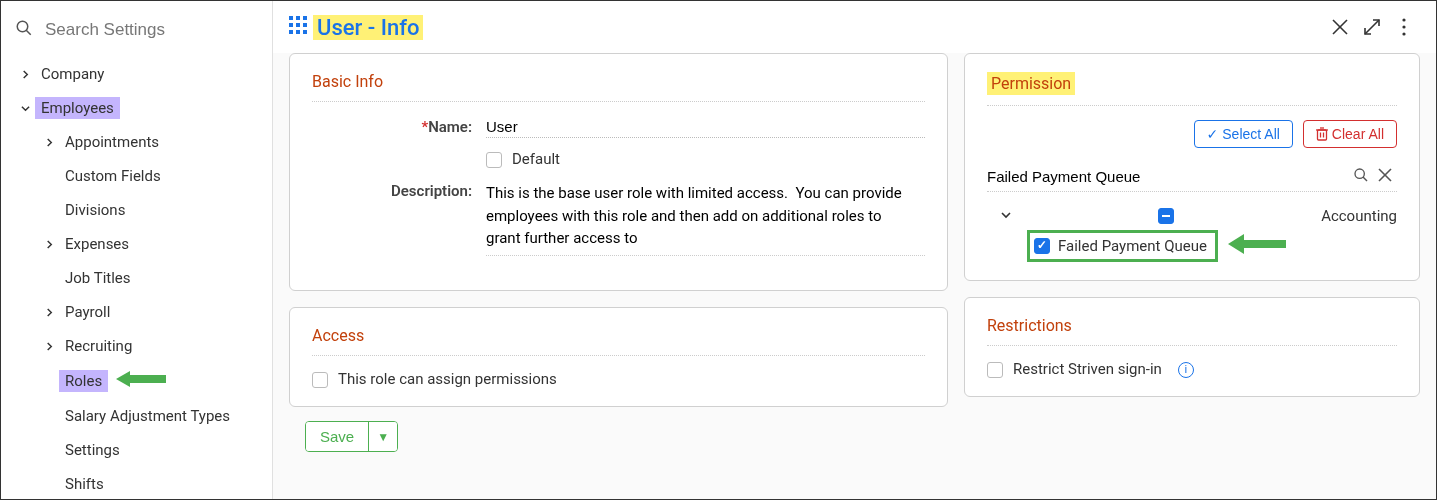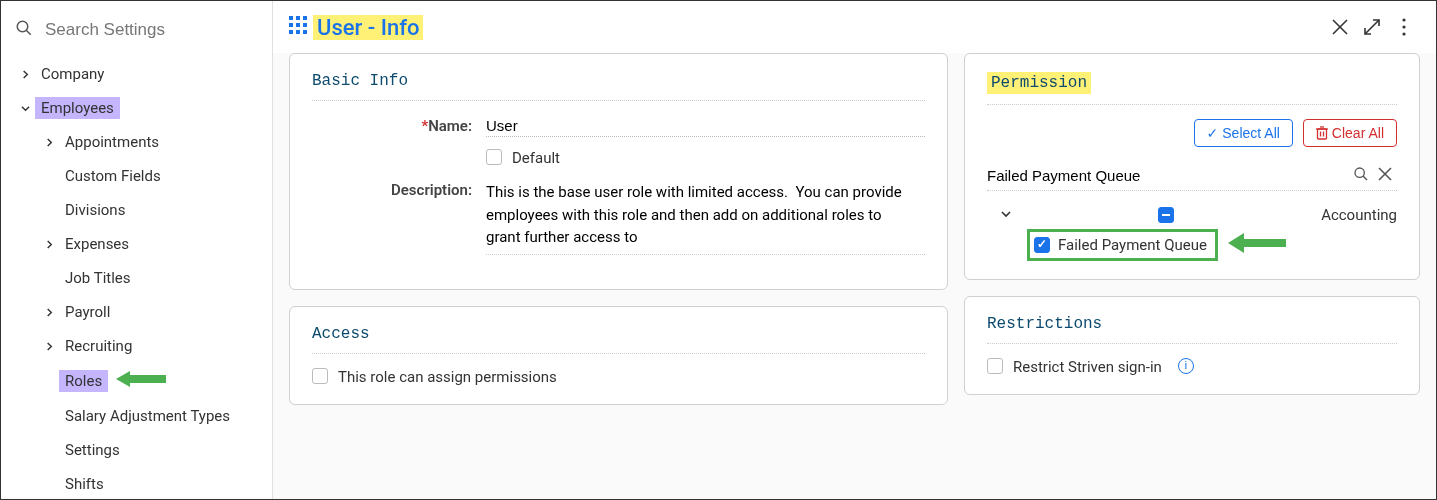--- a/index.html
+++ b/index.html
@@ -130,25 +130,24 @@
       gap: 16px;
     }
     .card {
       background: #fff;
       border: 1px solid #d0d0d0;
       border-radius: 6px;
       padding: 18px 22px;
     }
     .card-title {
       font-size: 16px;
-      color: #0c4a6e;
+      color: #c2410c;
       margin-bottom: 14px;
       border-bottom: 1px dotted #ccc;
       padding-bottom: 10px;
-      font-family: Liberation Mono, monospace;
     }
     .card-title.highlight-yellow {
       display: inline-block;
       background: #fff176;
       border-bottom: none;
       padding: 2px 4px;
       margin-bottom: 0;
     }
     .card-title-wrapper-yellow {
       border-bottom: 1px dotted #ccc;
@@ -179,21 +178,21 @@
       width: 100%;
       border: none;
       border-bottom: 1px dotted #bbb;
       padding: 2px 0;
       font-size: 15px;
       background: transparent;
       outline: none;
     }
     .checkbox-row {
       display: flex;
-      align-items: flex-start;
+      align-items: flex-end;
       gap: 10px;
     }
     .checkbox {
       width: 16px;
       height: 16px;
       border: 1px solid #bbb;
       border-radius: 3px;
       background: #fff;
       display: inline-block;
       cursor: pointer;
@@ -491,20 +490,26 @@
         </div>
 
         <div class="card">
           <div class="card-title">Access</div>
           <div class="checkbox-row">
             <span class="checkbox"></span>
             <span>This role can assign permissions</span>
           </div>
         </div>
 
+        <div class="footer-actions">
+          <div class="save-btn-group">
+            <button class="save-btn">Save</button>
+            <button class="save-btn-dropdown">▼</button>
+          </div>
+        </div>
       </div>
 
       <div class="right-col">
 
         <div class="card">
           <div class="card-title-wrapper-yellow">
             <span class="card-title highlight-yellow">Permission</span>
           </div>
           <div class="perm-actions">
             <button class="btn-outline btn-blue">

